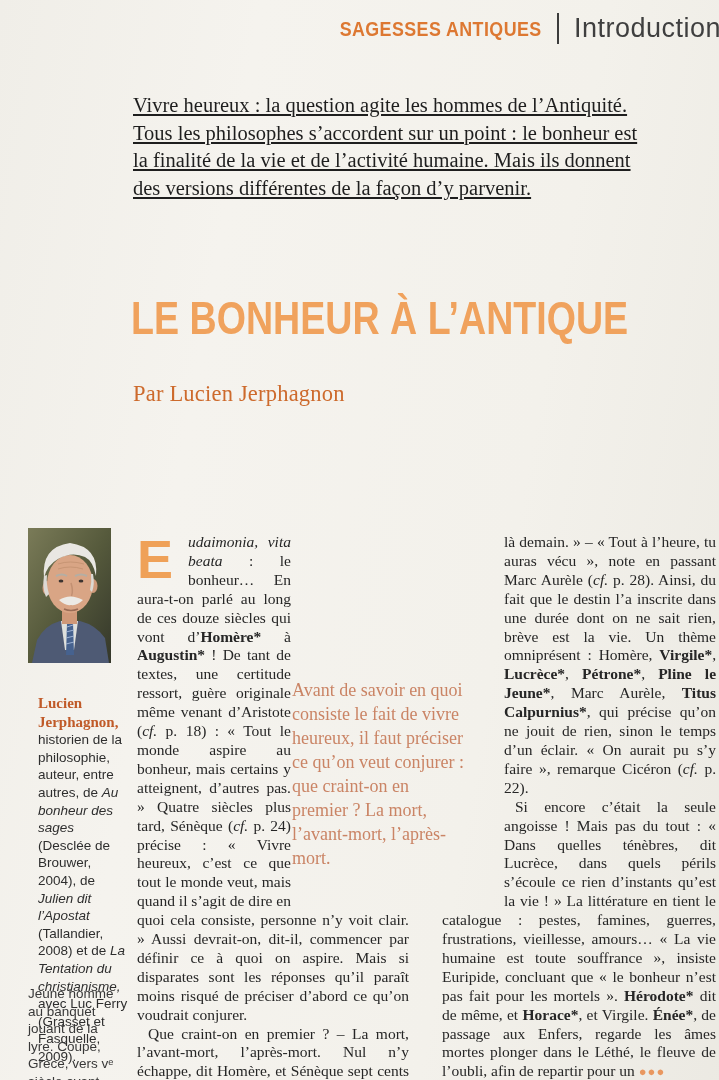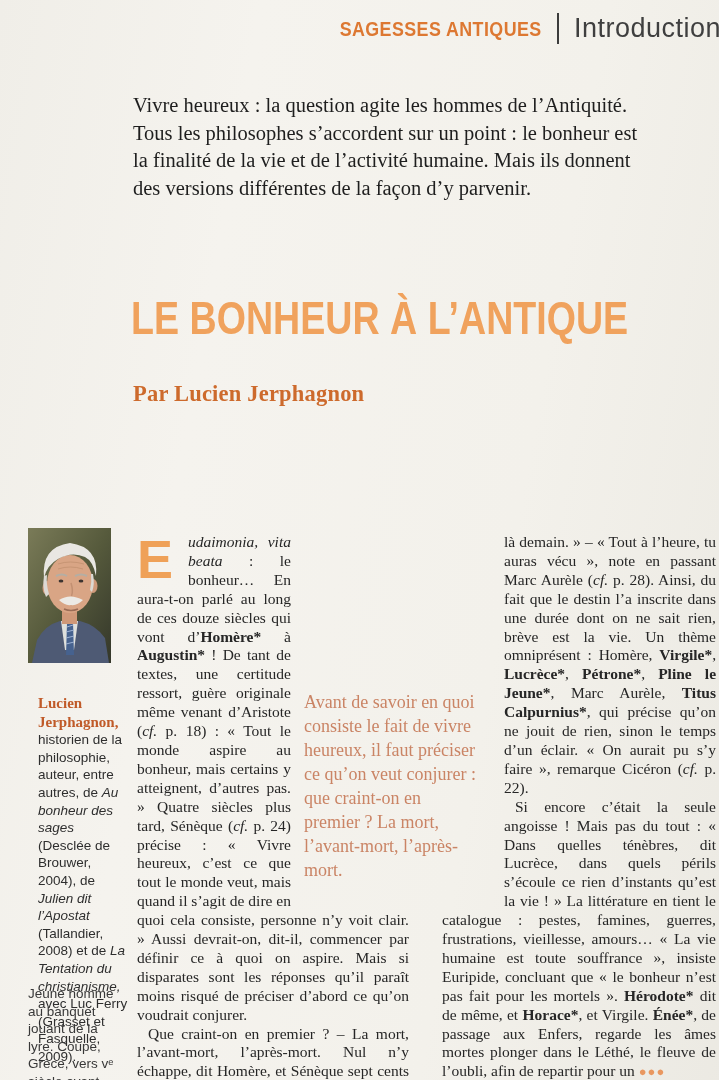--- a/index.html
+++ b/index.html
@@ -10,48 +10,48 @@
     padding-left:28px;
   }
   
   .runhead{position:absolute;top:13px;right:26px;display:flex;align-items:center;gap:15px;}
   .rh-section{color:#dd7832;font-family:"Liberation Sans",sans-serif;font-weight:800;
     font-size:21px;letter-spacing:.5px;transform:scaleX(.85);transform-origin:right center;white-space:nowrap;}
   .rh-bar{width:2px;height:31px;background:#3c3c3c;}
   .rh-sub{color:#3f3f3f;font-family:Liberation Sans, sans-serif;font-weight:400;font-size:27px;letter-spacing:.5px;}
   
   .intro{position:absolute;left:133px;top:92px;width:508px;margin:0;
-    font-size:20.5px;line-height:27.5px;color:#1e1e1e;}
+    font-size:20.5px;line-height:27.5px;color:#1e1e1e;text-decoration:underline;}
   
   .title{position:absolute;left:131px;top:294px;margin:0;color:#f0a25d;
     font-family:"Liberation Sans",sans-serif;font-weight:800;font-size:47px;line-height:1;
     transform:scaleX(.8);transform-origin:left center;white-space:nowrap;letter-spacing:0;}
   .byline{position:absolute;left:133px;top:381px;margin:0;color:#cd6a2c;
-    font-weight:700;font-size:22.5px;letter-spacing:.2px;}
+    font-weight:400;font-size:22.5px;letter-spacing:.2px;}
   
   .photo{position:absolute;left:28px;top:528px;width:83px;height:135px;margin:0;}
   .photo svg{display:block;width:83px;height:135px;}
   .bio{position:absolute;left:28px;top:684px;width:90px;margin:10px;
     font-family:"Liberation Sans",sans-serif;font-size:13.5px;line-height:17.6px;color:#2e2e2e;}
   .bio .bio-name{color:#c05a28;font-family:"Liberation Serif",serif;font-weight:700;font-size:15px;line-height:18px;}
   .caption{position:absolute;left:28px;top:985px;width:90px;margin:0;
     font-family:"Liberation Sans",sans-serif;font-size:13.5px;line-height:17.6px;color:#383838;}
   
   .col{position:absolute;top:533px;height:547px;text-align:justify;
     font-size:15.5px;line-height:18.9px;color:#262626;hyphens:auto;}
   .col-left{left:137px;width:272px;}
   .col-right{left:442px;width:274px;}
   .col p{margin:0;}
   .col p.indent{text-indent:11px;}
   .spacer-r{float:right;width:118px;height:238px;margin-top:124px;}
   .spacer-l{float:left;width:62px;height:240px;margin-top:124px;}
   .dropcap{float:left;color:#efa158;font-family:"Liberation Sans",sans-serif;
     font-weight:800;font-size:54px;line-height:46px;width:44px;margin:3px 7px 0 0;}
   
-  .pullquote{position:absolute;left:292px;top:678px;width:172px;margin:12px;
+  .pullquote{position:absolute;left:292px;top:678px;width:172px;margin:0;
     font-size:18px;line-height:24px;color:#ca8465;}
   
   .dots{color:#e9975f;letter-spacing:1px;font-size:13px;white-space:nowrap;}
 </style>
 </head>
 <body>
 
 <div class="page">
 
   <header class="runhead">

